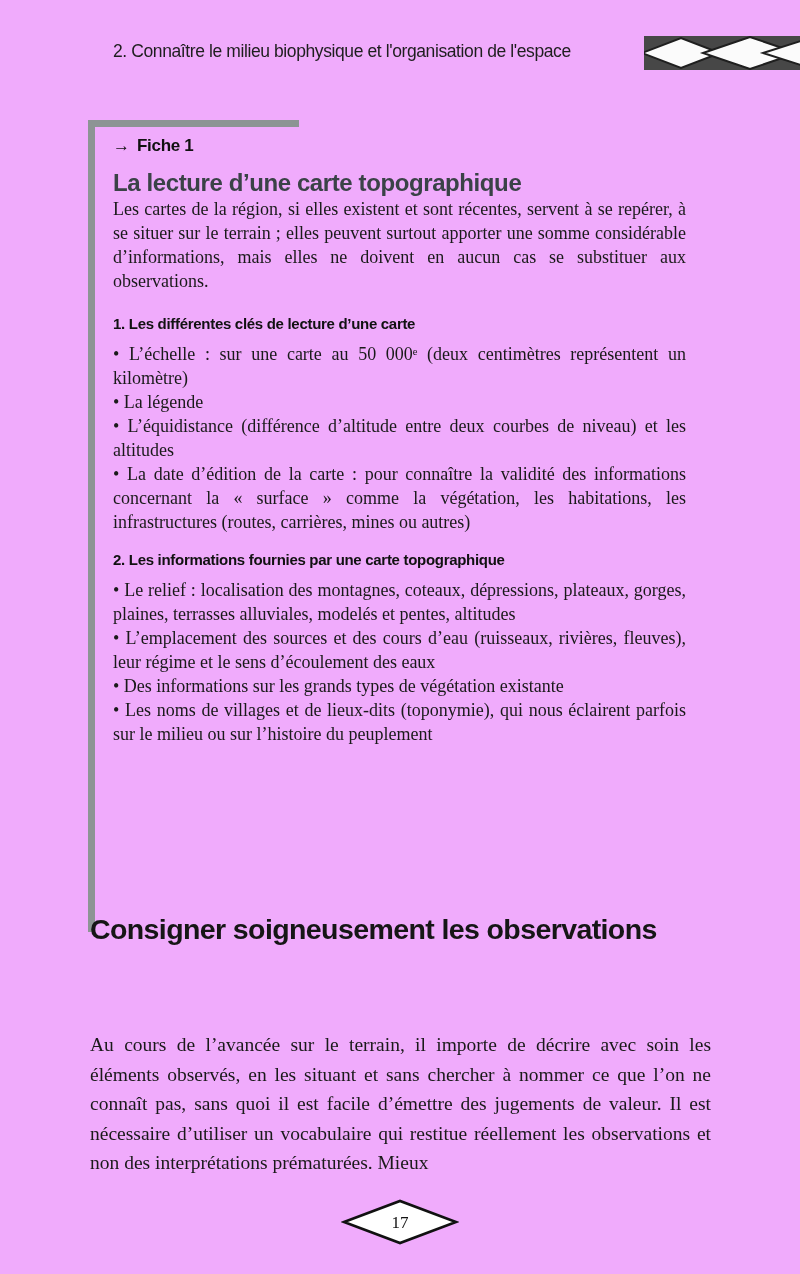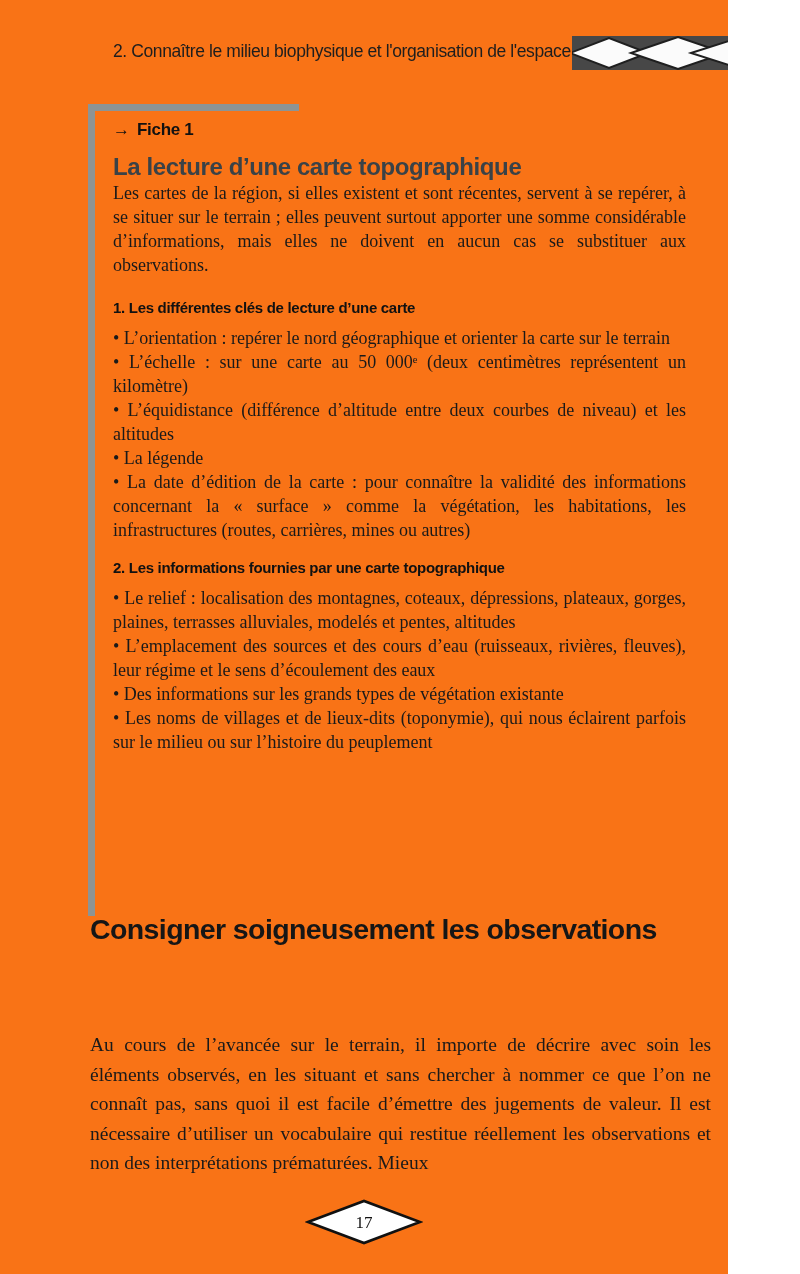--- a/index.html
+++ b/index.html
@@ -1,37 +1,37 @@
 <!DOCTYPE html>
 <html lang="fr"><head>
 <meta charset="utf-8">
 <style>
   * { margin:0; padding:0; box-sizing:border-box; }
   html,body { background:#ffffff; }
   .page {
     position:relative;
-    width:728px; height:1274px;
-    background:#f97316;
+    width:800px; height:1274px;
+    background:#f0abfc;
     font-family:"Liberation Serif","DejaVu Serif",serif;
     color:#1a1a1a;
     overflow:hidden;
   }
 
   
   .chapter-header {
     position:absolute; left:113px; top:41px;
     font-family:"Liberation Sans","DejaVu Sans",sans-serif;
     font-size:17.5px; letter-spacing:-0.4px; color:#1e1e1e;
     white-space:nowrap;
   }
   .diamond-banner { position:absolute; right:0; top:36px; display:block; }
 
   
   .fiche {
-    position:absolute; left:88px; top:104px; width:598px; height:812px;
+    position:absolute; left:88px; top:120px; width:598px; height:812px;
     padding:10px 0 0 25px;
   }
   .fiche-bar-left {
     position:absolute; left:0; top:0; width:7px; height:100%;
     background:#8d9494;
   }
   .fiche-bar-top {
     position:absolute; left:0; top:0; width:211px; height:7px;
     background:#8d9494;
   }
@@ -106,24 +106,23 @@
     <div class="fiche-tag">
       <span class="arrow">→</span><span class="tag-label">Fiche 1</span>
     </div>
 
     <h2 class="fiche-title">La lecture d’une carte topographique</h2>
 
     <p class="fiche-intro">Les cartes de la région, si elles existent et sont récentes, servent à se repérer, à se situer sur le terrain ; elles peuvent surtout apporter une somme considérable d’informations, mais elles ne doivent en aucun cas se substituer aux observations.</p>
 
     <h3 class="fiche-section-heading first">1. Les différentes clés de lecture d’une carte</h3>
     <div class="bullet-group">
-      <p class="bullet">• L’orientation : repérer le nord géographique et orienter la carte sur le terrain</p>
       <p class="bullet">• L’échelle : sur une carte au 50 000ᵉ (deux centimètres représentent un kilomètre)</p>
+      <p class="bullet">• La légende</p>
       <p class="bullet">• L’équidistance (différence d’altitude entre deux courbes de niveau) et les altitudes</p>
-      <p class="bullet">• La légende</p>
       <p class="bullet">• La date d’édition de la carte : pour connaître la validité des informations concernant la « surface » comme la végétation, les habitations, les infrastructures (routes, carrières, mines ou autres)</p>
     </div>
 
     <h3 class="fiche-section-heading second">2. Les informations fournies par une carte topographique</h3>
     <div class="bullet-group">
       <p class="bullet">• Le relief : localisation des montagnes, coteaux, dépressions, plateaux, gorges, plaines, terrasses alluviales, modelés et pentes, altitudes</p>
       <p class="bullet">• L’emplacement des sources et des cours d’eau (ruisseaux, rivières, fleuves), leur régime et le sens d’écoulement des eaux</p>
       <p class="bullet">• Des informations sur les grands types de végétation existante</p>
       <p class="bullet">• Les noms de villages et de lieux-dits (toponymie), qui nous éclairent parfois sur le milieu ou sur l’histoire du peuplement</p>
     </div>

